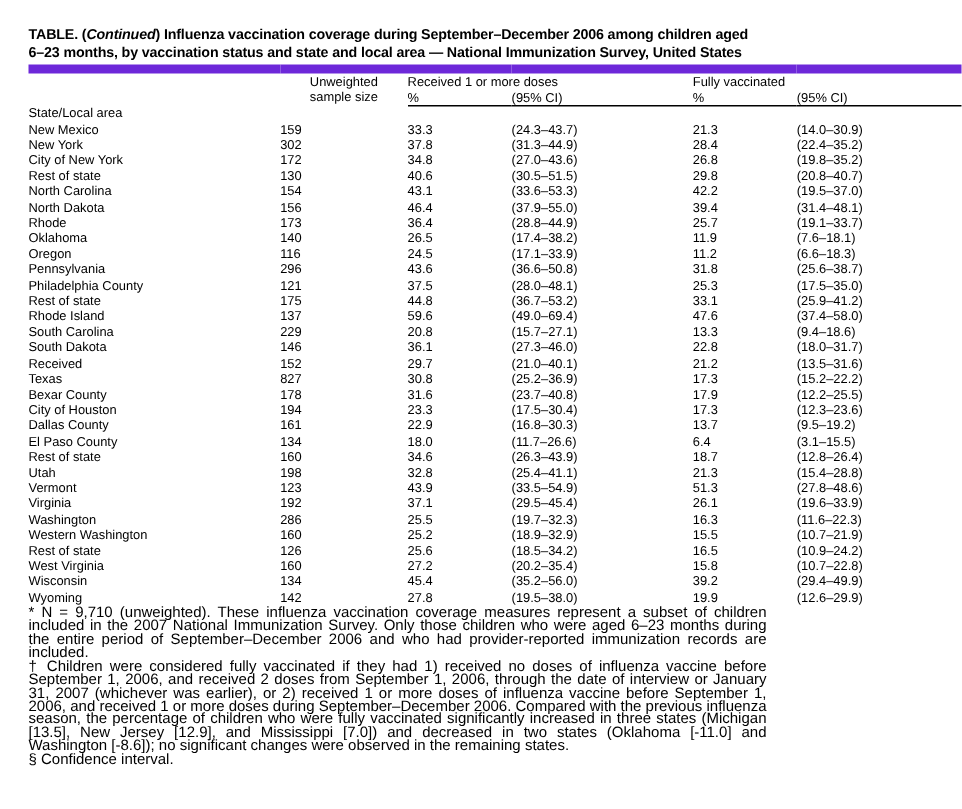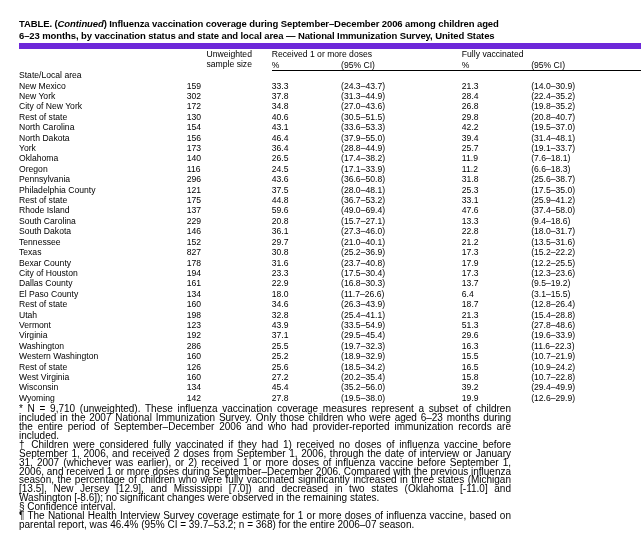--- a/index.html
+++ b/index.html
@@ -179,21 +179,21 @@
         </tr>
         <tr class="rowpad">
           <td class="area">North Dakota</td>
           <td class="num">156</td>
           <td class="num">46.4</td>
           <td class="num">(37.9–55.0)</td>
           <td class="num">39.4</td>
           <td class="num">(31.4–48.1)</td>
         </tr>
         <tr class="rowpad">
-          <td class="area">York</td>
+          <td class="area">Rhode</td>
           <td class="num">173</td>
           <td class="num">36.4</td>
           <td class="num">(28.8–44.9)</td>
           <td class="num">25.7</td>
           <td class="num">(19.1–33.7)</td>
         </tr>
         <tr class="rowpad">
           <td class="area">Oklahoma</td>
           <td class="num">140</td>
           <td class="num">26.5</td>
@@ -251,21 +251,21 @@
         </tr>
         <tr class="rowpad">
           <td class="area">South Dakota</td>
           <td class="num">146</td>
           <td class="num">36.1</td>
           <td class="num">(27.3–46.0)</td>
           <td class="num">22.8</td>
           <td class="num">(18.0–31.7)</td>
         </tr>
         <tr class="rowpad">
-          <td class="area">Tennessee</td>
+          <td class="area">Received</td>
           <td class="num">152</td>
           <td class="num">29.7</td>
           <td class="num">(21.0–40.1)</td>
           <td class="num">21.2</td>
           <td class="num">(13.5–31.6)</td>
         </tr>
         <tr class="rowpad">
           <td class="area">Texas</td>
           <td class="num">827</td>
           <td class="num">30.8</td>
@@ -327,21 +327,21 @@
           <td class="num">43.9</td>
           <td class="num">(33.5–54.9)</td>
           <td class="num">51.3</td>
           <td class="num">(27.8–48.6)</td>
         </tr>
         <tr class="rowpad">
           <td class="area">Virginia</td>
           <td class="num">192</td>
           <td class="num">37.1</td>
           <td class="num">(29.5–45.4)</td>
-          <td class="num">29.6</td>
+          <td class="num">26.1</td>
           <td class="num">(19.6–33.9)</td>
         </tr>
         <tr class="rowpad">
           <td class="area">Washington</td>
           <td class="num">286</td>
           <td class="num">25.5</td>
           <td class="num">(19.7–32.3)</td>
           <td class="num">16.3</td>
           <td class="num">(11.6–22.3)</td>
         </tr>
@@ -385,16 +385,15 @@
           <td class="num">19.9</td>
           <td class="num">(12.6–29.9)</td>
         </tr>
       </tbody>
   </table>
 
   <div class="footnotes">
     <p>* N = 9,710 (unweighted). These influenza vaccination coverage measures represent a subset of children included in the 2007 National Immunization Survey. Only those children who were aged 6–23 months during the entire period of September–December 2006 and who had provider-reported immunization records are included.</p>
     <p>† Children were considered fully vaccinated if they had 1) received no doses of influenza vaccine before September 1, 2006, and received 2 doses from September 1, 2006, through the date of interview or January 31, 2007 (whichever was earlier), or 2) received 1 or more doses of influenza vaccine before September 1, 2006, and received 1 or more doses during September–December 2006. Compared with the previous influenza season, the percentage of children who were fully vaccinated significantly increased in three states (Michigan [13.5], New Jersey [12.9], and Mississippi [7.0]) and decreased in two states (Oklahoma [-11.0] and Washington [-8.6]); no significant changes were observed in the remaining states.</p>
     <p>§ Confidence interval.</p>
-    <p>¶ The National Health Interview Survey coverage estimate for 1 or more doses of influenza vaccine, based on parental report, was 46.4% (95% CI = 39.7–53.2; n = 368) for the entire 2006–07 season.</p>
   </div>
 
 </div>
 
 </body></html>

